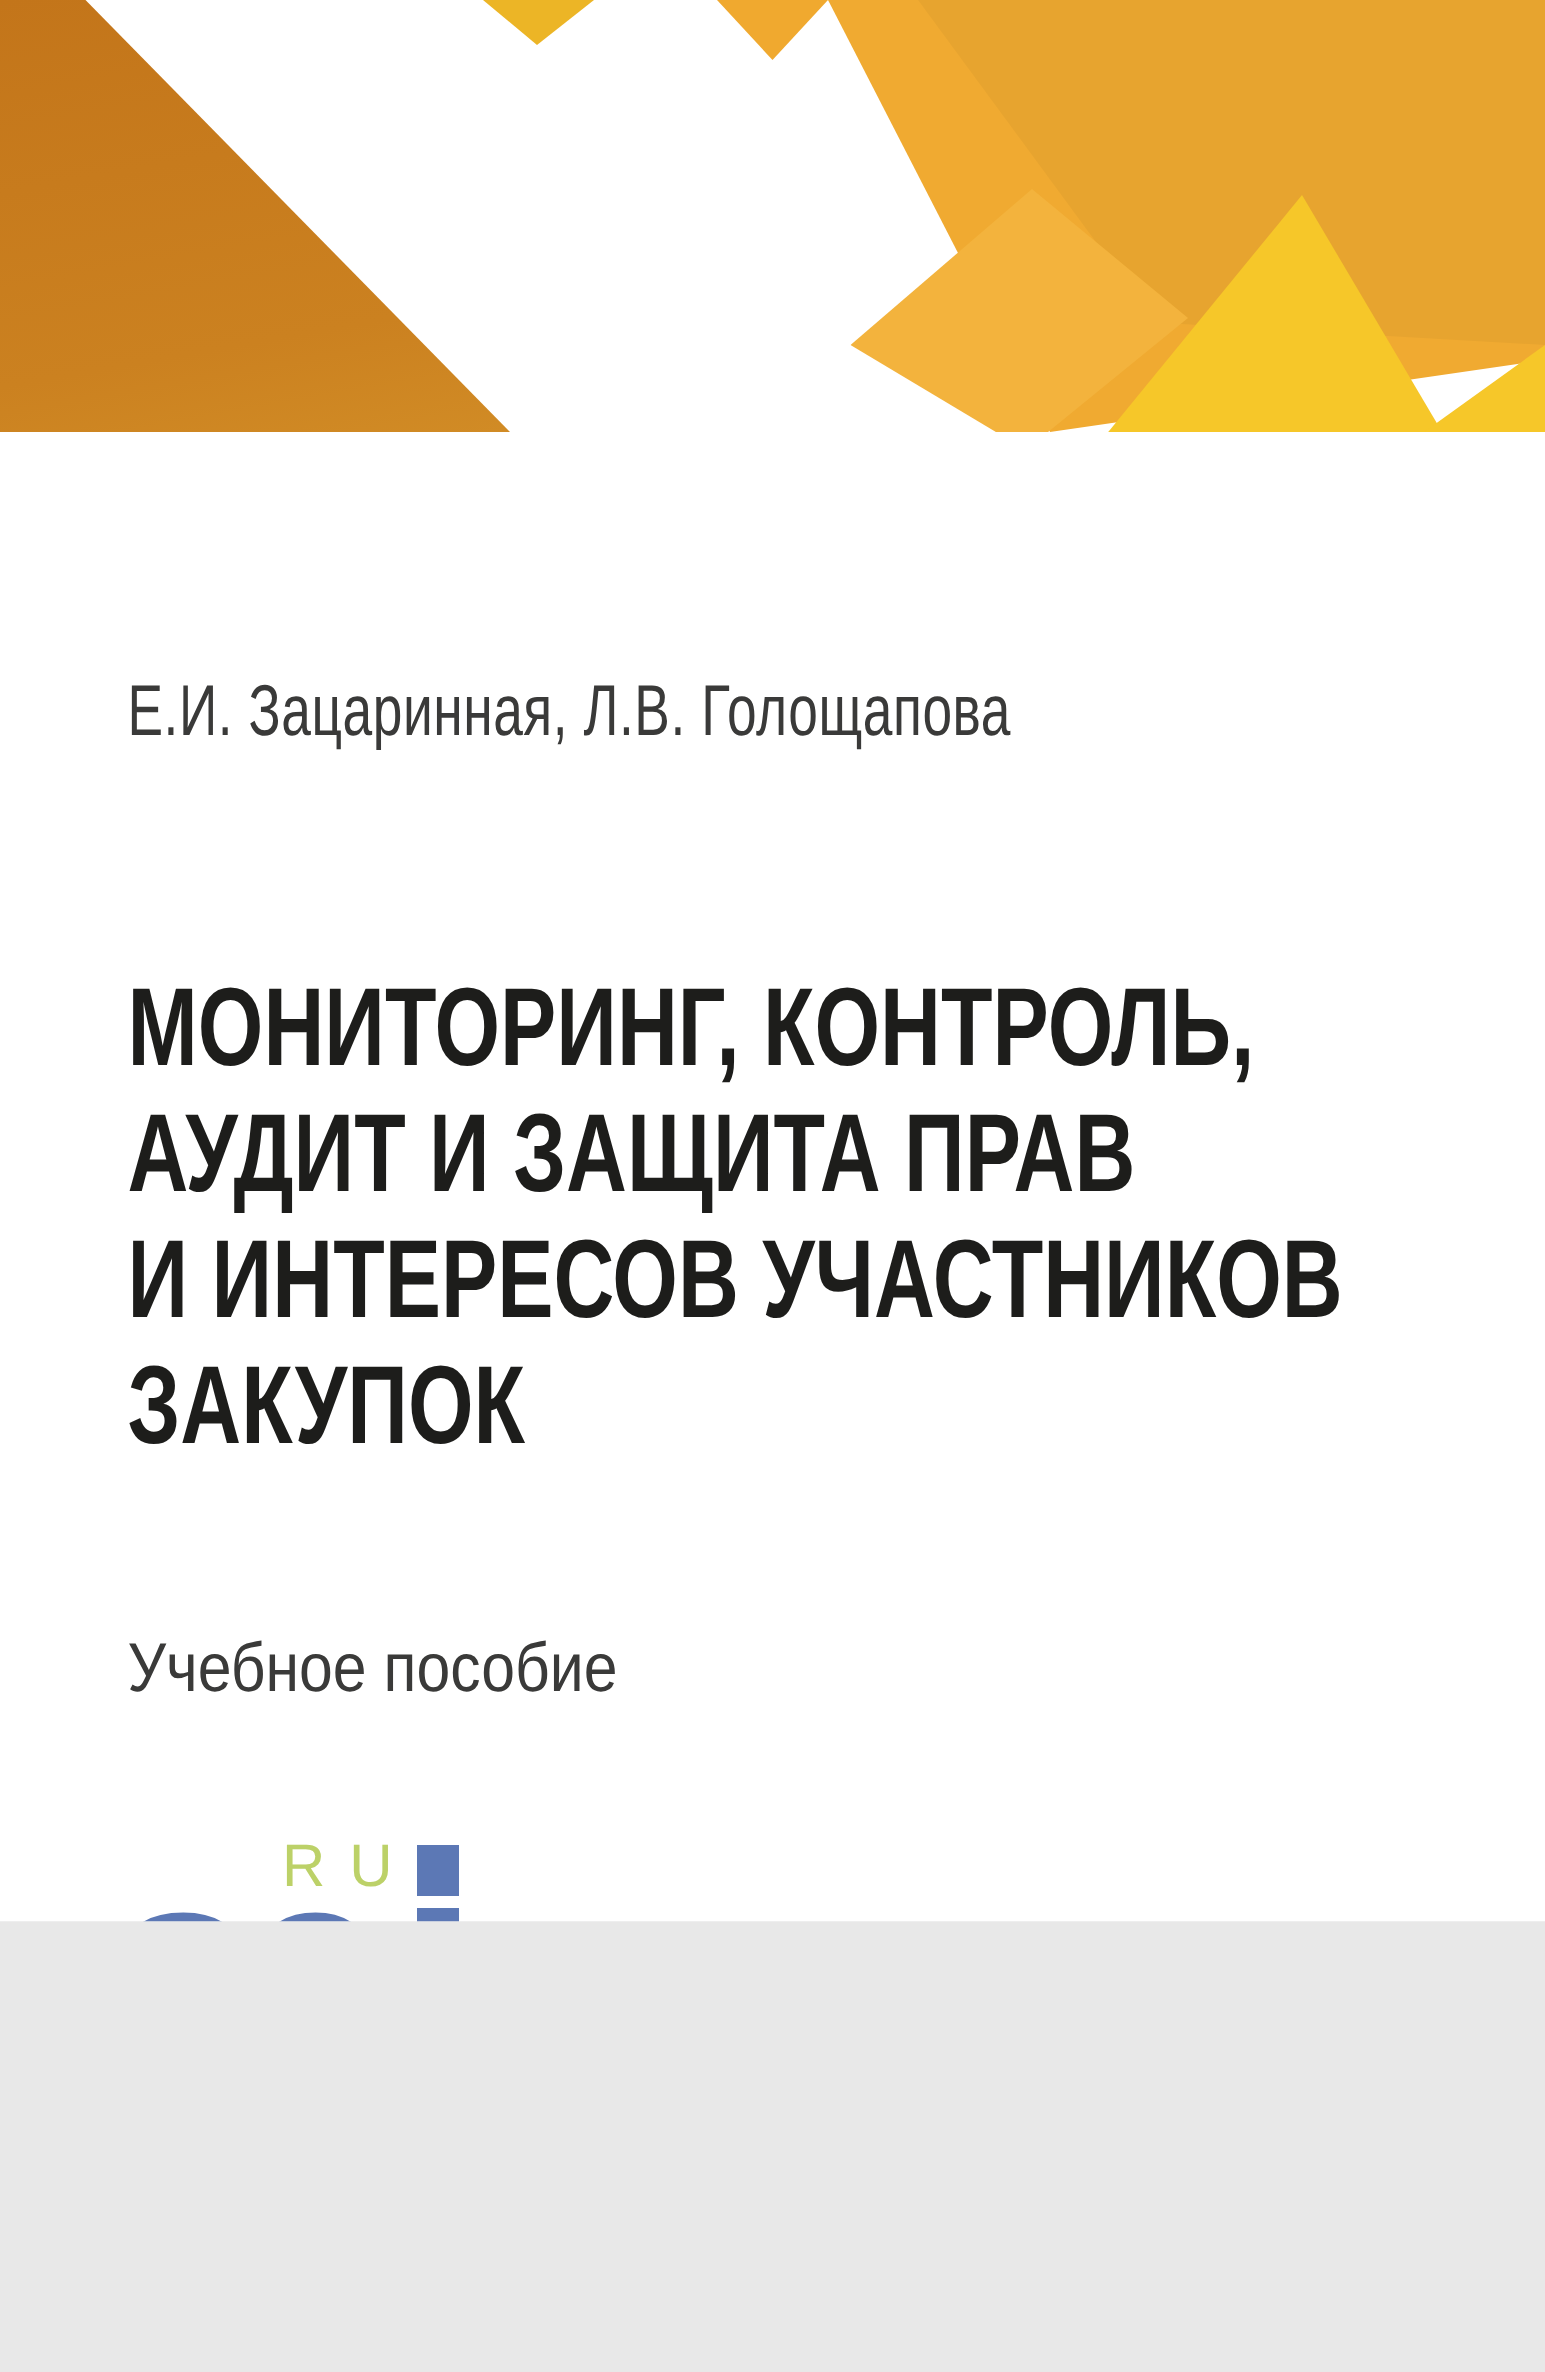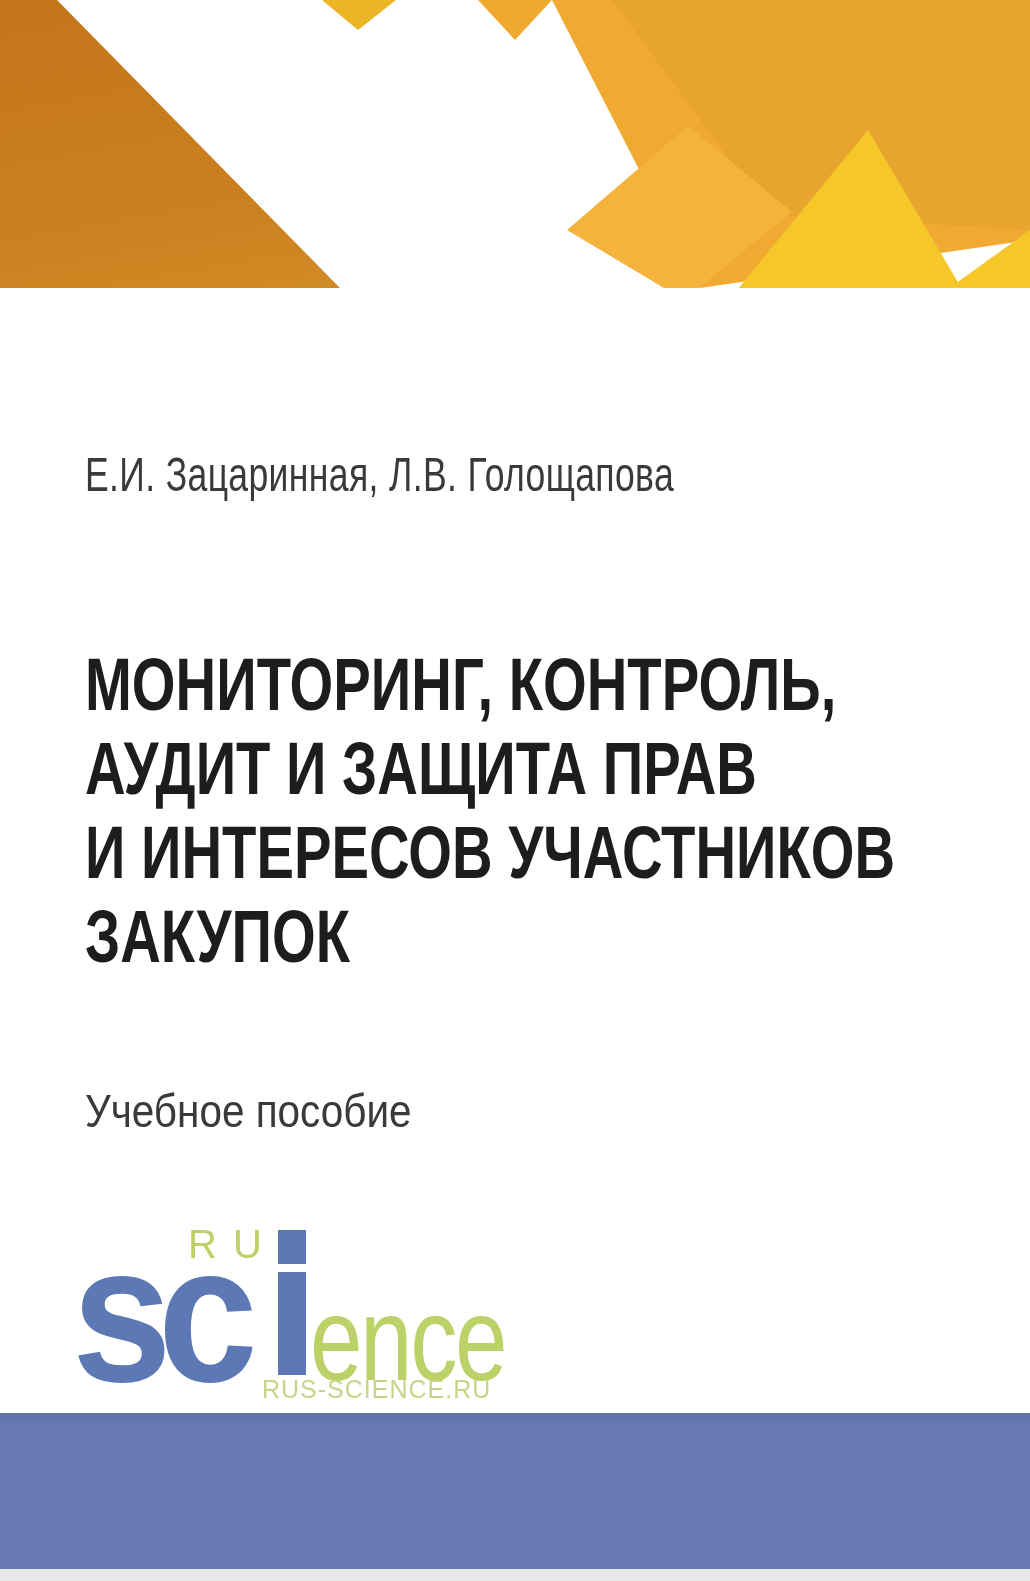--- a/index.html
+++ b/index.html
@@ -1,18 +1,18 @@
 <!DOCTYPE html>
 <html><head>
 <meta charset="utf-8">
 <style>
   html,body{margin:0;padding:0;background:#e8e8e8;}
   .page{
     position:relative;
-    width:1030px;height:1569px;
+    width:1030px;height:1281px;
     margin:0 auto;
     background:#ffffff;
     overflow:hidden;
     font-family:"Liberation Sans","DejaVu Sans",sans-serif;
   }
   
   .banner{
     position:absolute;left:0;top:0;width:1030px;height:288px;
     overflow:hidden;
   }

